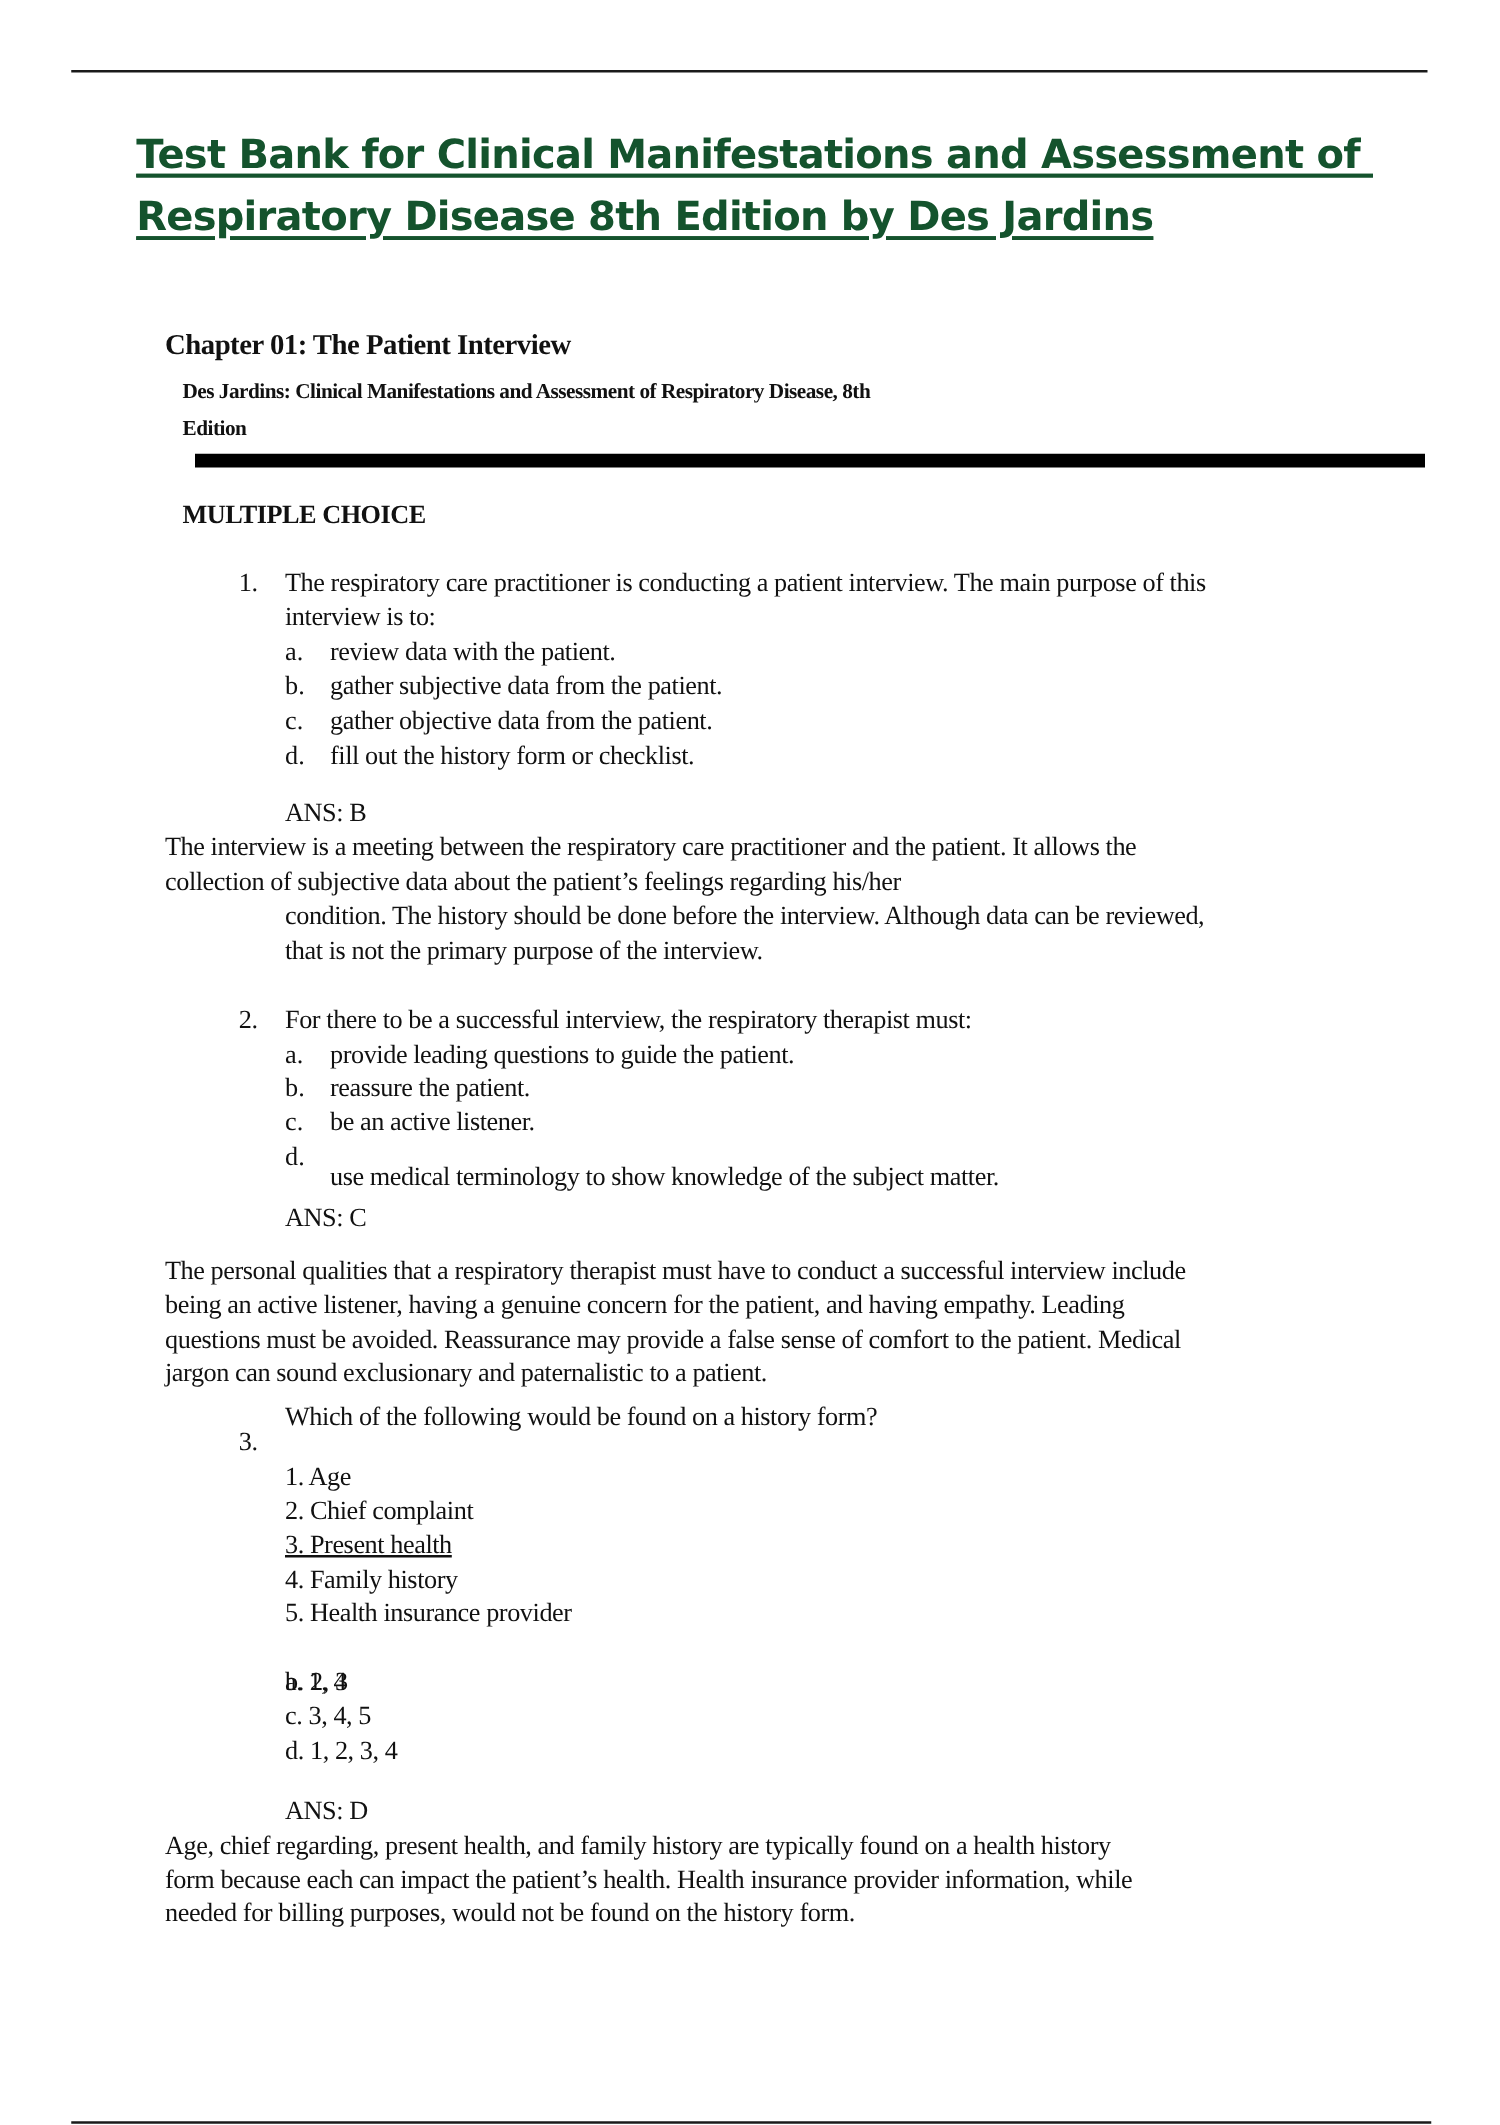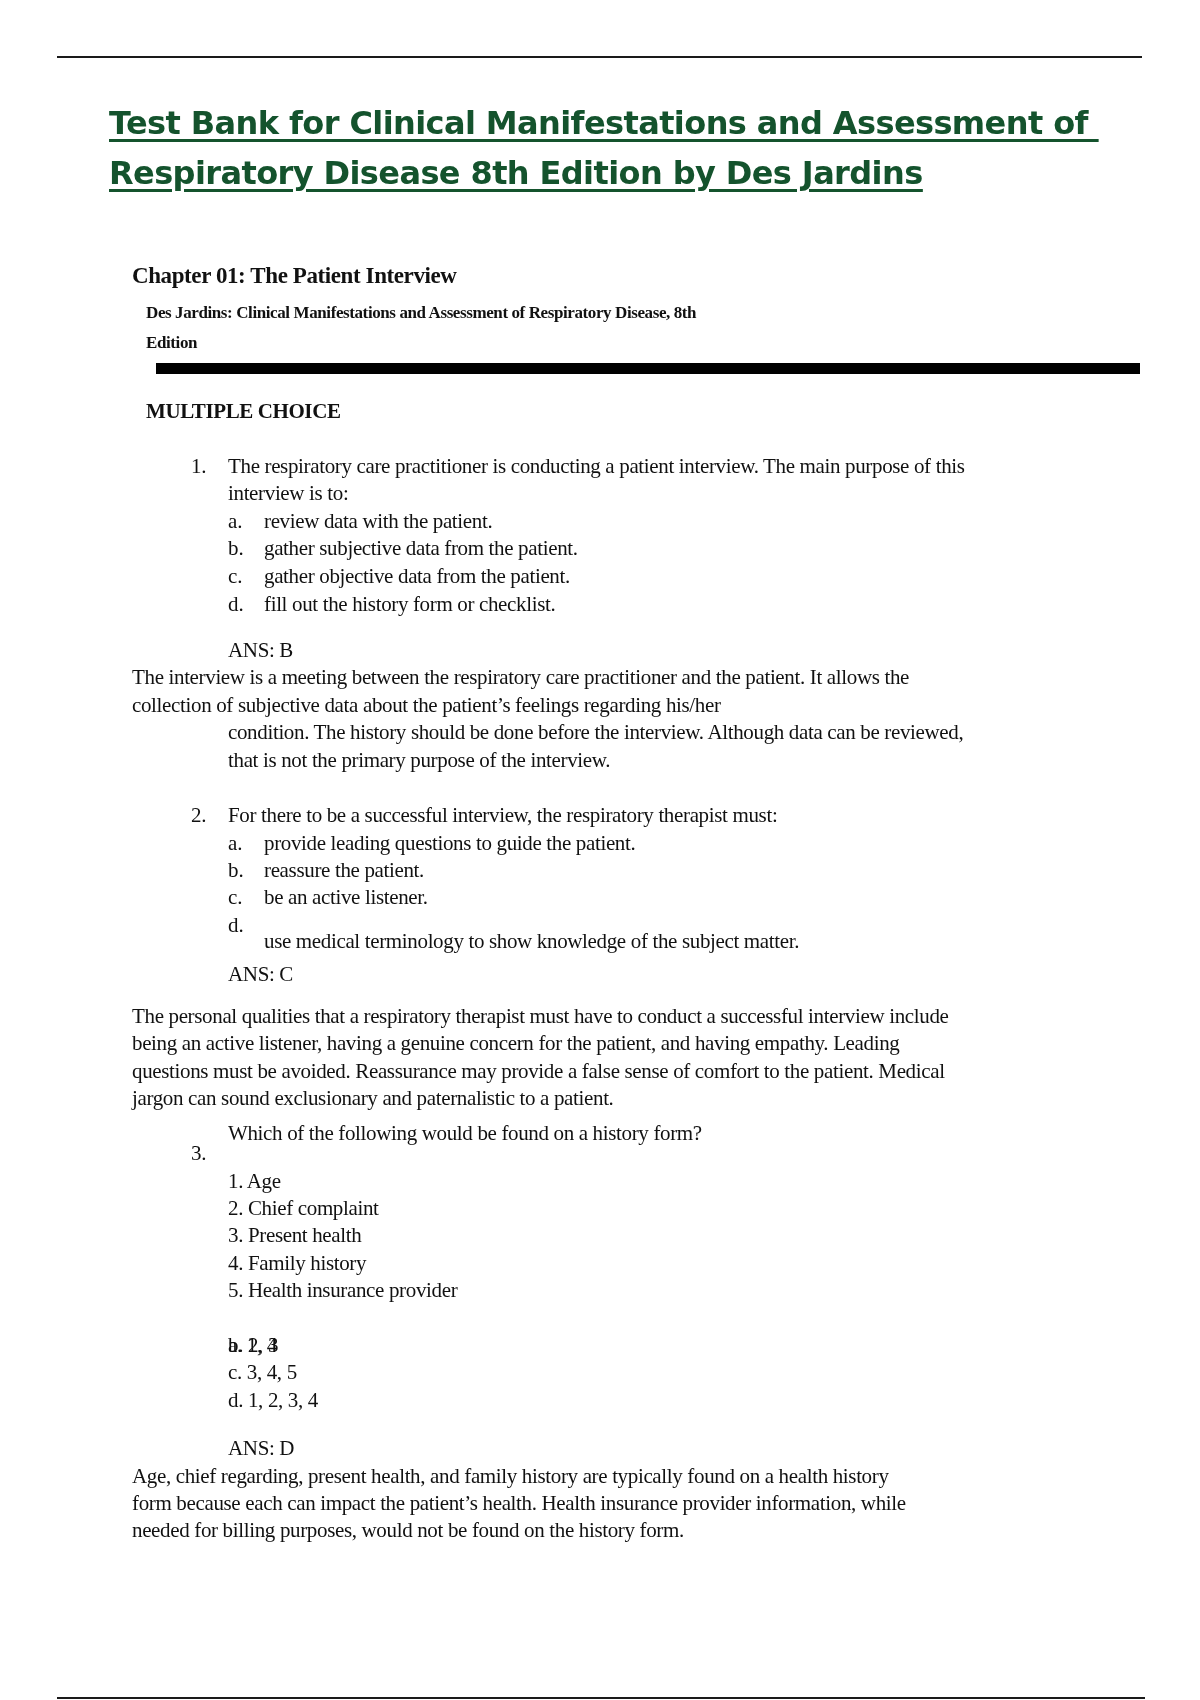--- a/index.html
+++ b/index.html
@@ -186,21 +186,21 @@
   <span class="tline" style="left:132px; top:1058px;">questions must be avoided. Reassurance may provide a false sense of comfort to the patient. Medical</span>
   <span class="tline" style="left:132px; top:1085px;">jargon can sound exclusionary and paternalistic to a patient.</span>
 </div>
 
 <div>
   <span class="num" style="left:191px; top:1140px;">3.</span>
   <span class="tline" style="left:228px; top:1120px;">Which of the following would be found on a history form?</span>
 
   <span class="tline" style="left:228px; top:1168px;">1. Age</span>
   <span class="tline" style="left:228px; top:1195px;">2. Chief complaint</span>
-  <span class="tline" style="left:228px; top:1222px;">3. Present health</span>
+  <span class="tline" style="left:228px; top:1222px;text-decoration:underline;">3. Present health</span>
   <span class="tline" style="left:228px; top:1250px;">4. Family history</span>
   <span class="tline" style="left:228px; top:1277px;">5. Health insurance provider</span>
 
   <span class="tline" style="left:228px; top:1305px;margin-top:27px;">a. 1, 4</span>
   <span class="tline" style="left:228px; top:1332px;">b. 2, 3</span>
   <span class="tline" style="left:228px; top:1359px;">c. 3, 4, 5</span>
   <span class="tline" style="left:228px; top:1387px;">d. 1, 2, 3, 4</span>
 
   <span class="tline" style="left:228px; top:1435px;">ANS:  D</span>
   <span class="tline" style="left:132px; top:1463px;">Age, chief regarding, present health, and family history are typically found on a health history</span>

